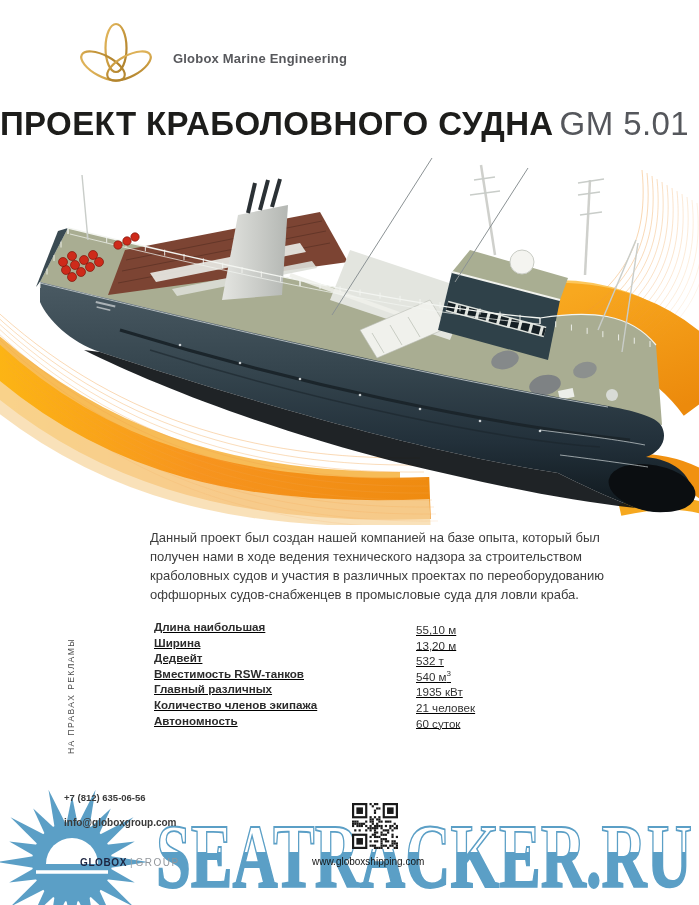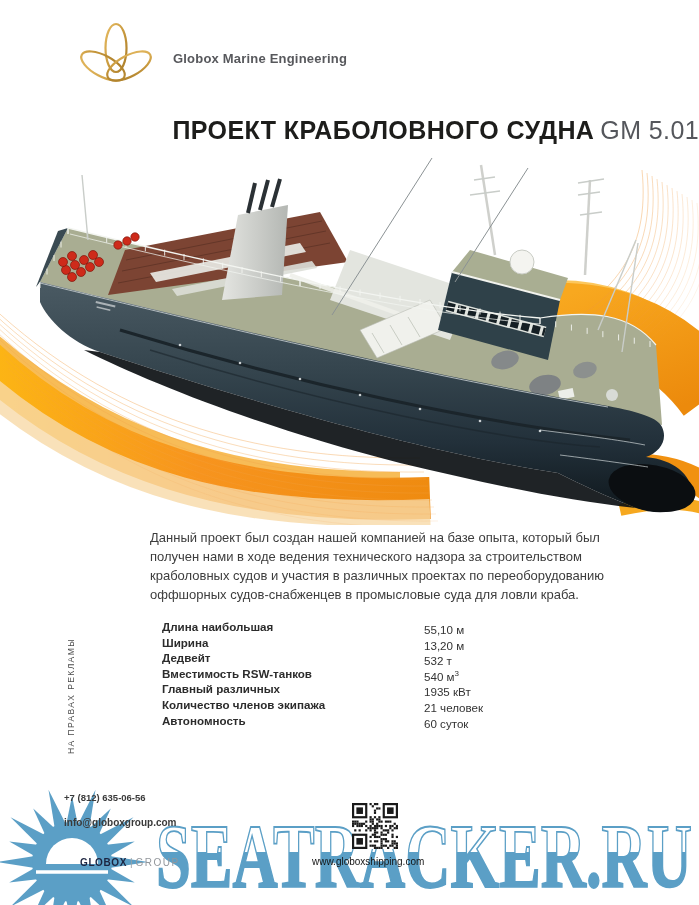--- a/index.html
+++ b/index.html
@@ -5,32 +5,32 @@
   html,body{margin:0;padding:0;background:#e8e8e8;}
   .page{position:relative;width:699px;height:905px;background:#fff;overflow:hidden;
         font-family:"Liberation Sans",sans-serif;margin:0 auto;}
   .abs{position:absolute;}
 
   
   .logo-svg{left:75px;top:20px;}
   .logo-text{left:173px;top:51px;font-size:13px;font-weight:700;color:#57585c;letter-spacing:.2px;}
 
   
-  .title{left:0;top:116px;width:699px;text-align:right;font-size:25px;font-weight:700;
+  .title{left:0;top:105px;width:699px;text-align:left;font-size:33px;font-weight:700;
          color:#1d1d1b;letter-spacing:.4px;white-space:nowrap;}
   .title .model{font-weight:500;color:#55575c;margin-left:6px;}
 
   
   .ship-svg{left:0;top:155px;z-index:1;}
 
   
   .desc{left:150px;top:528px;width:482px;font-size:13px;line-height:19px;color:#3d3d3d;z-index:2;}
 
   
-  .specs{left:162px;top:620px;width:340px;z-index:2;}
+  .specs{left:154px;top:620px;width:340px;z-index:2;text-decoration:underline;}
   .spec-row{display:flex;height:15.6px;line-height:13px;align-items:flex-start;}
   .spec-label{width:218px;font-size:11.6px;font-weight:700;color:#2c2c2c;}
   .spec-value{font-size:11.6px;color:#333;margin-left:44px;}
   .spec-value sup{font-size:8px;vertical-align:super;}
 
   
   .side-note{left:66px;top:642px;height:112px;writing-mode:vertical-rl;transform:rotate(180deg);
              font-size:8.5px;letter-spacing:1.4px;color:#4b4b4b;white-space:nowrap;z-index:2;}
 
   

